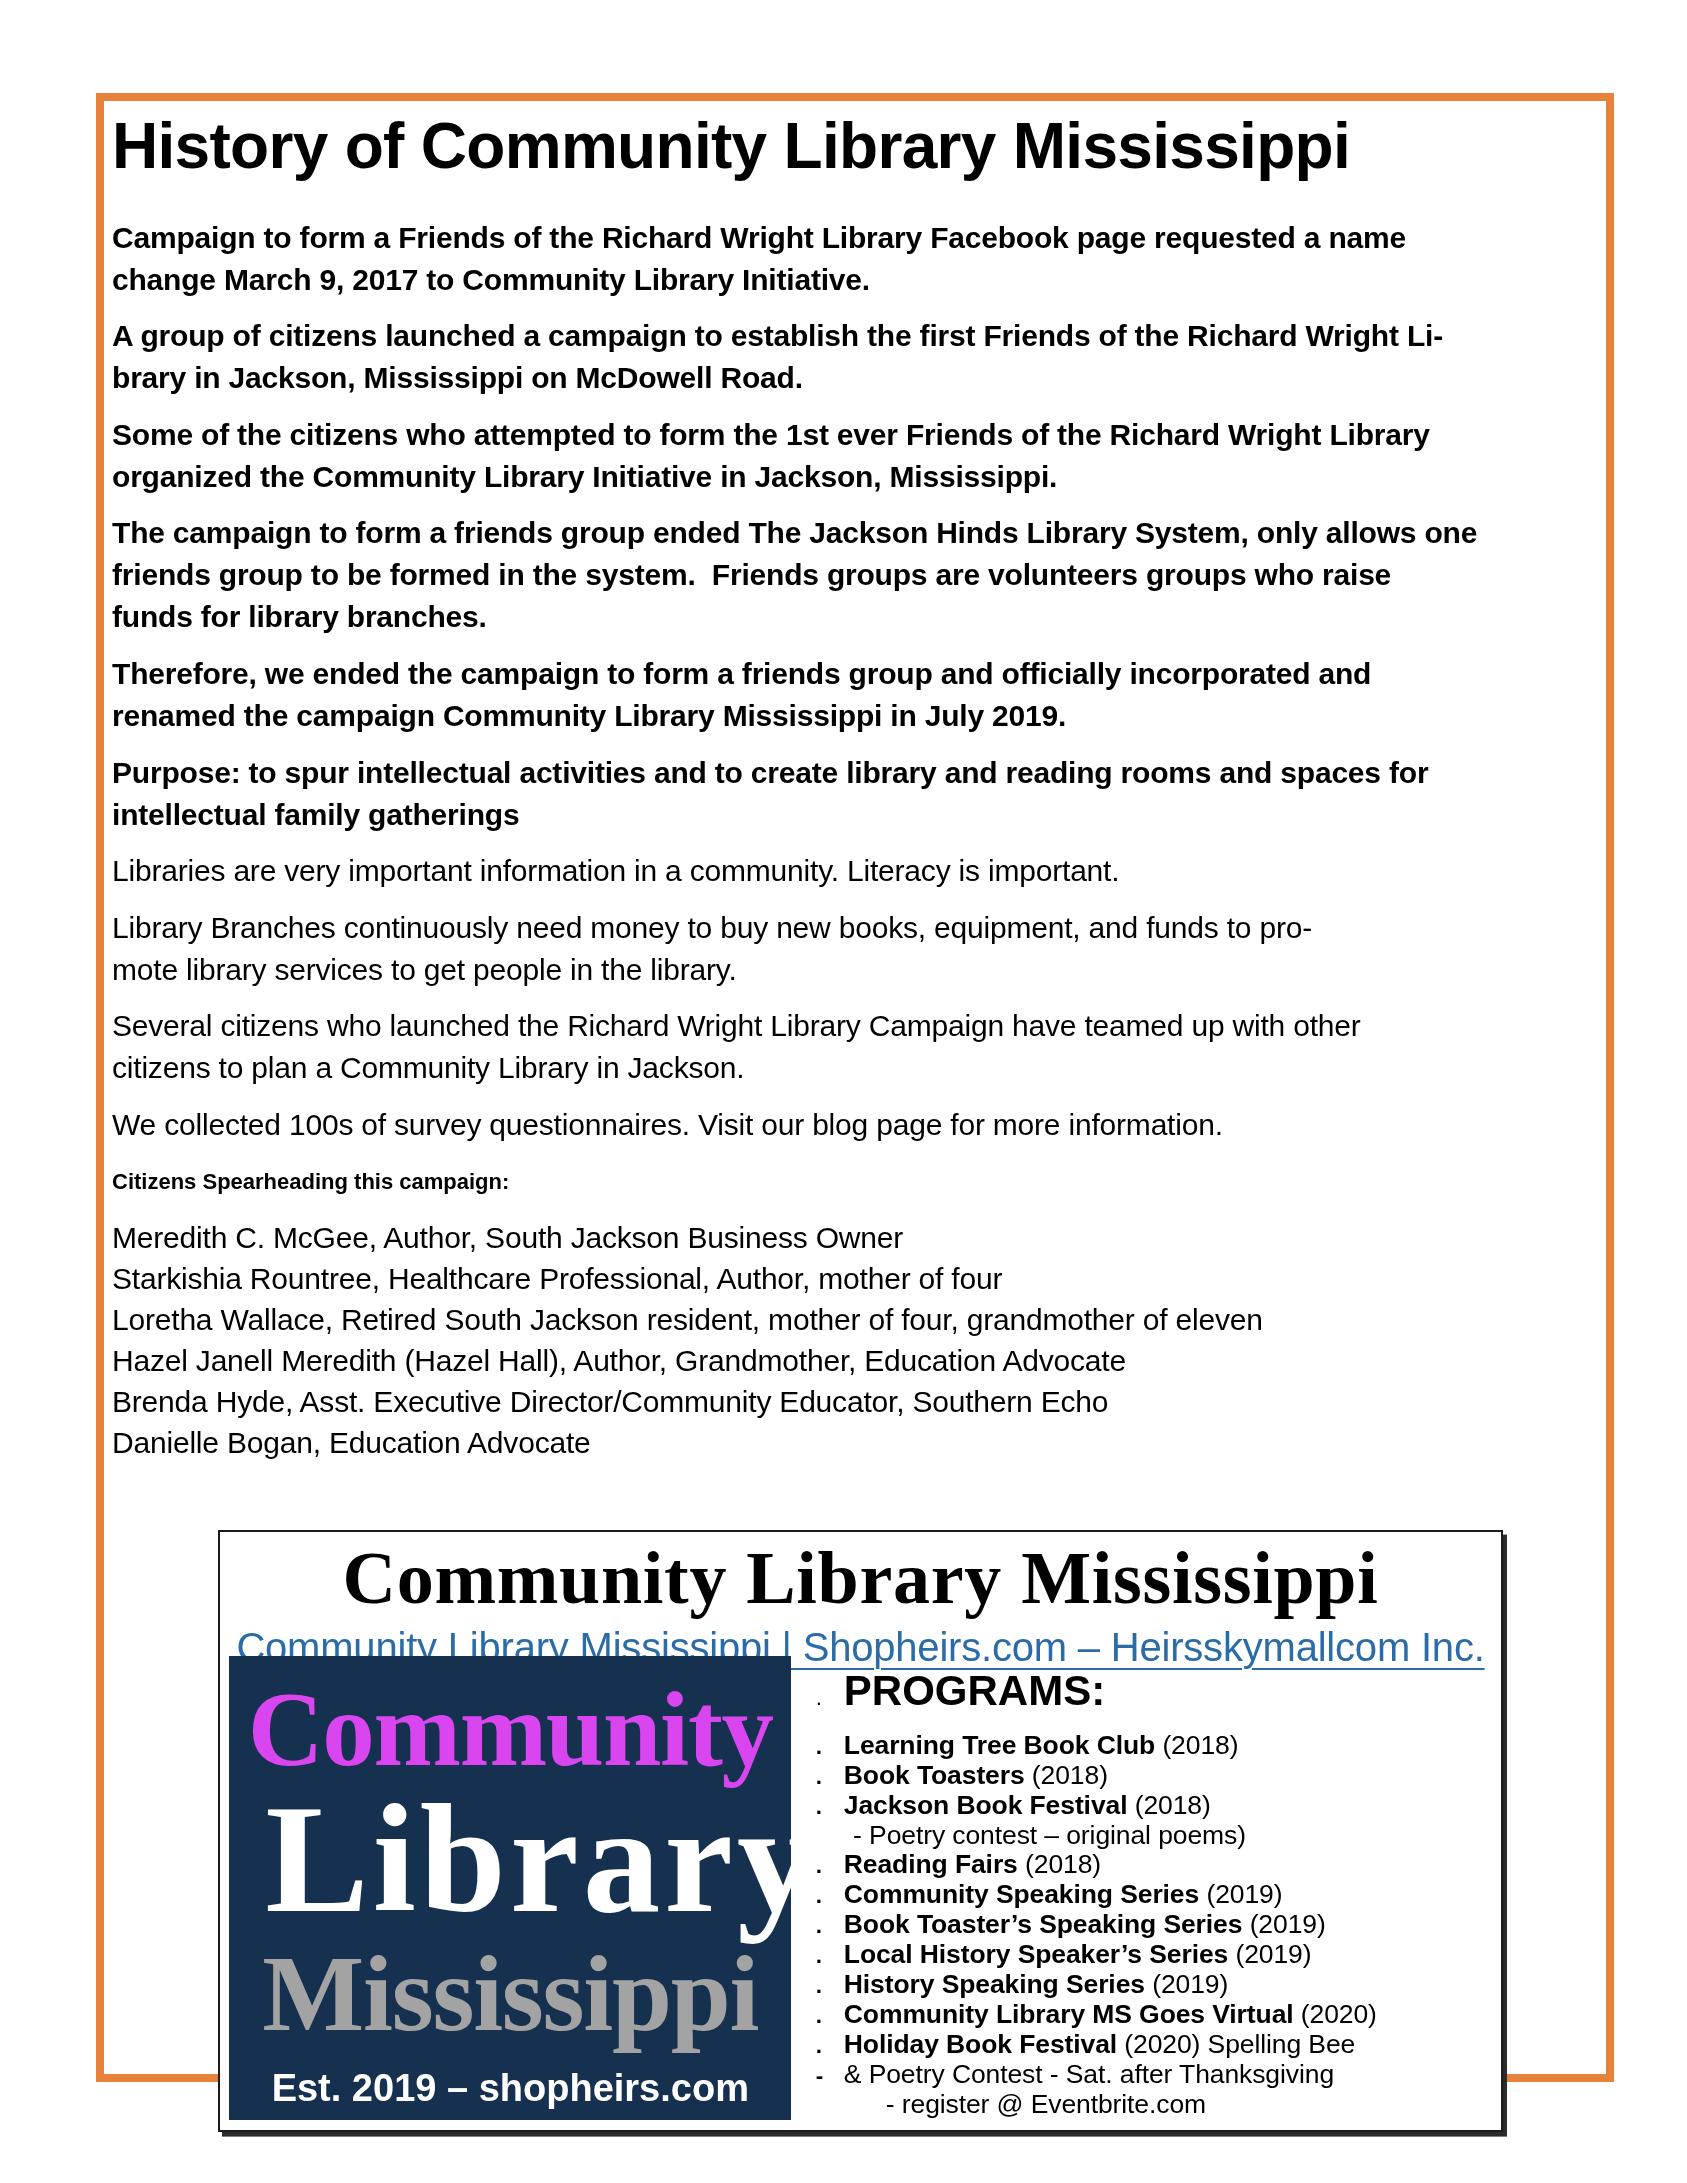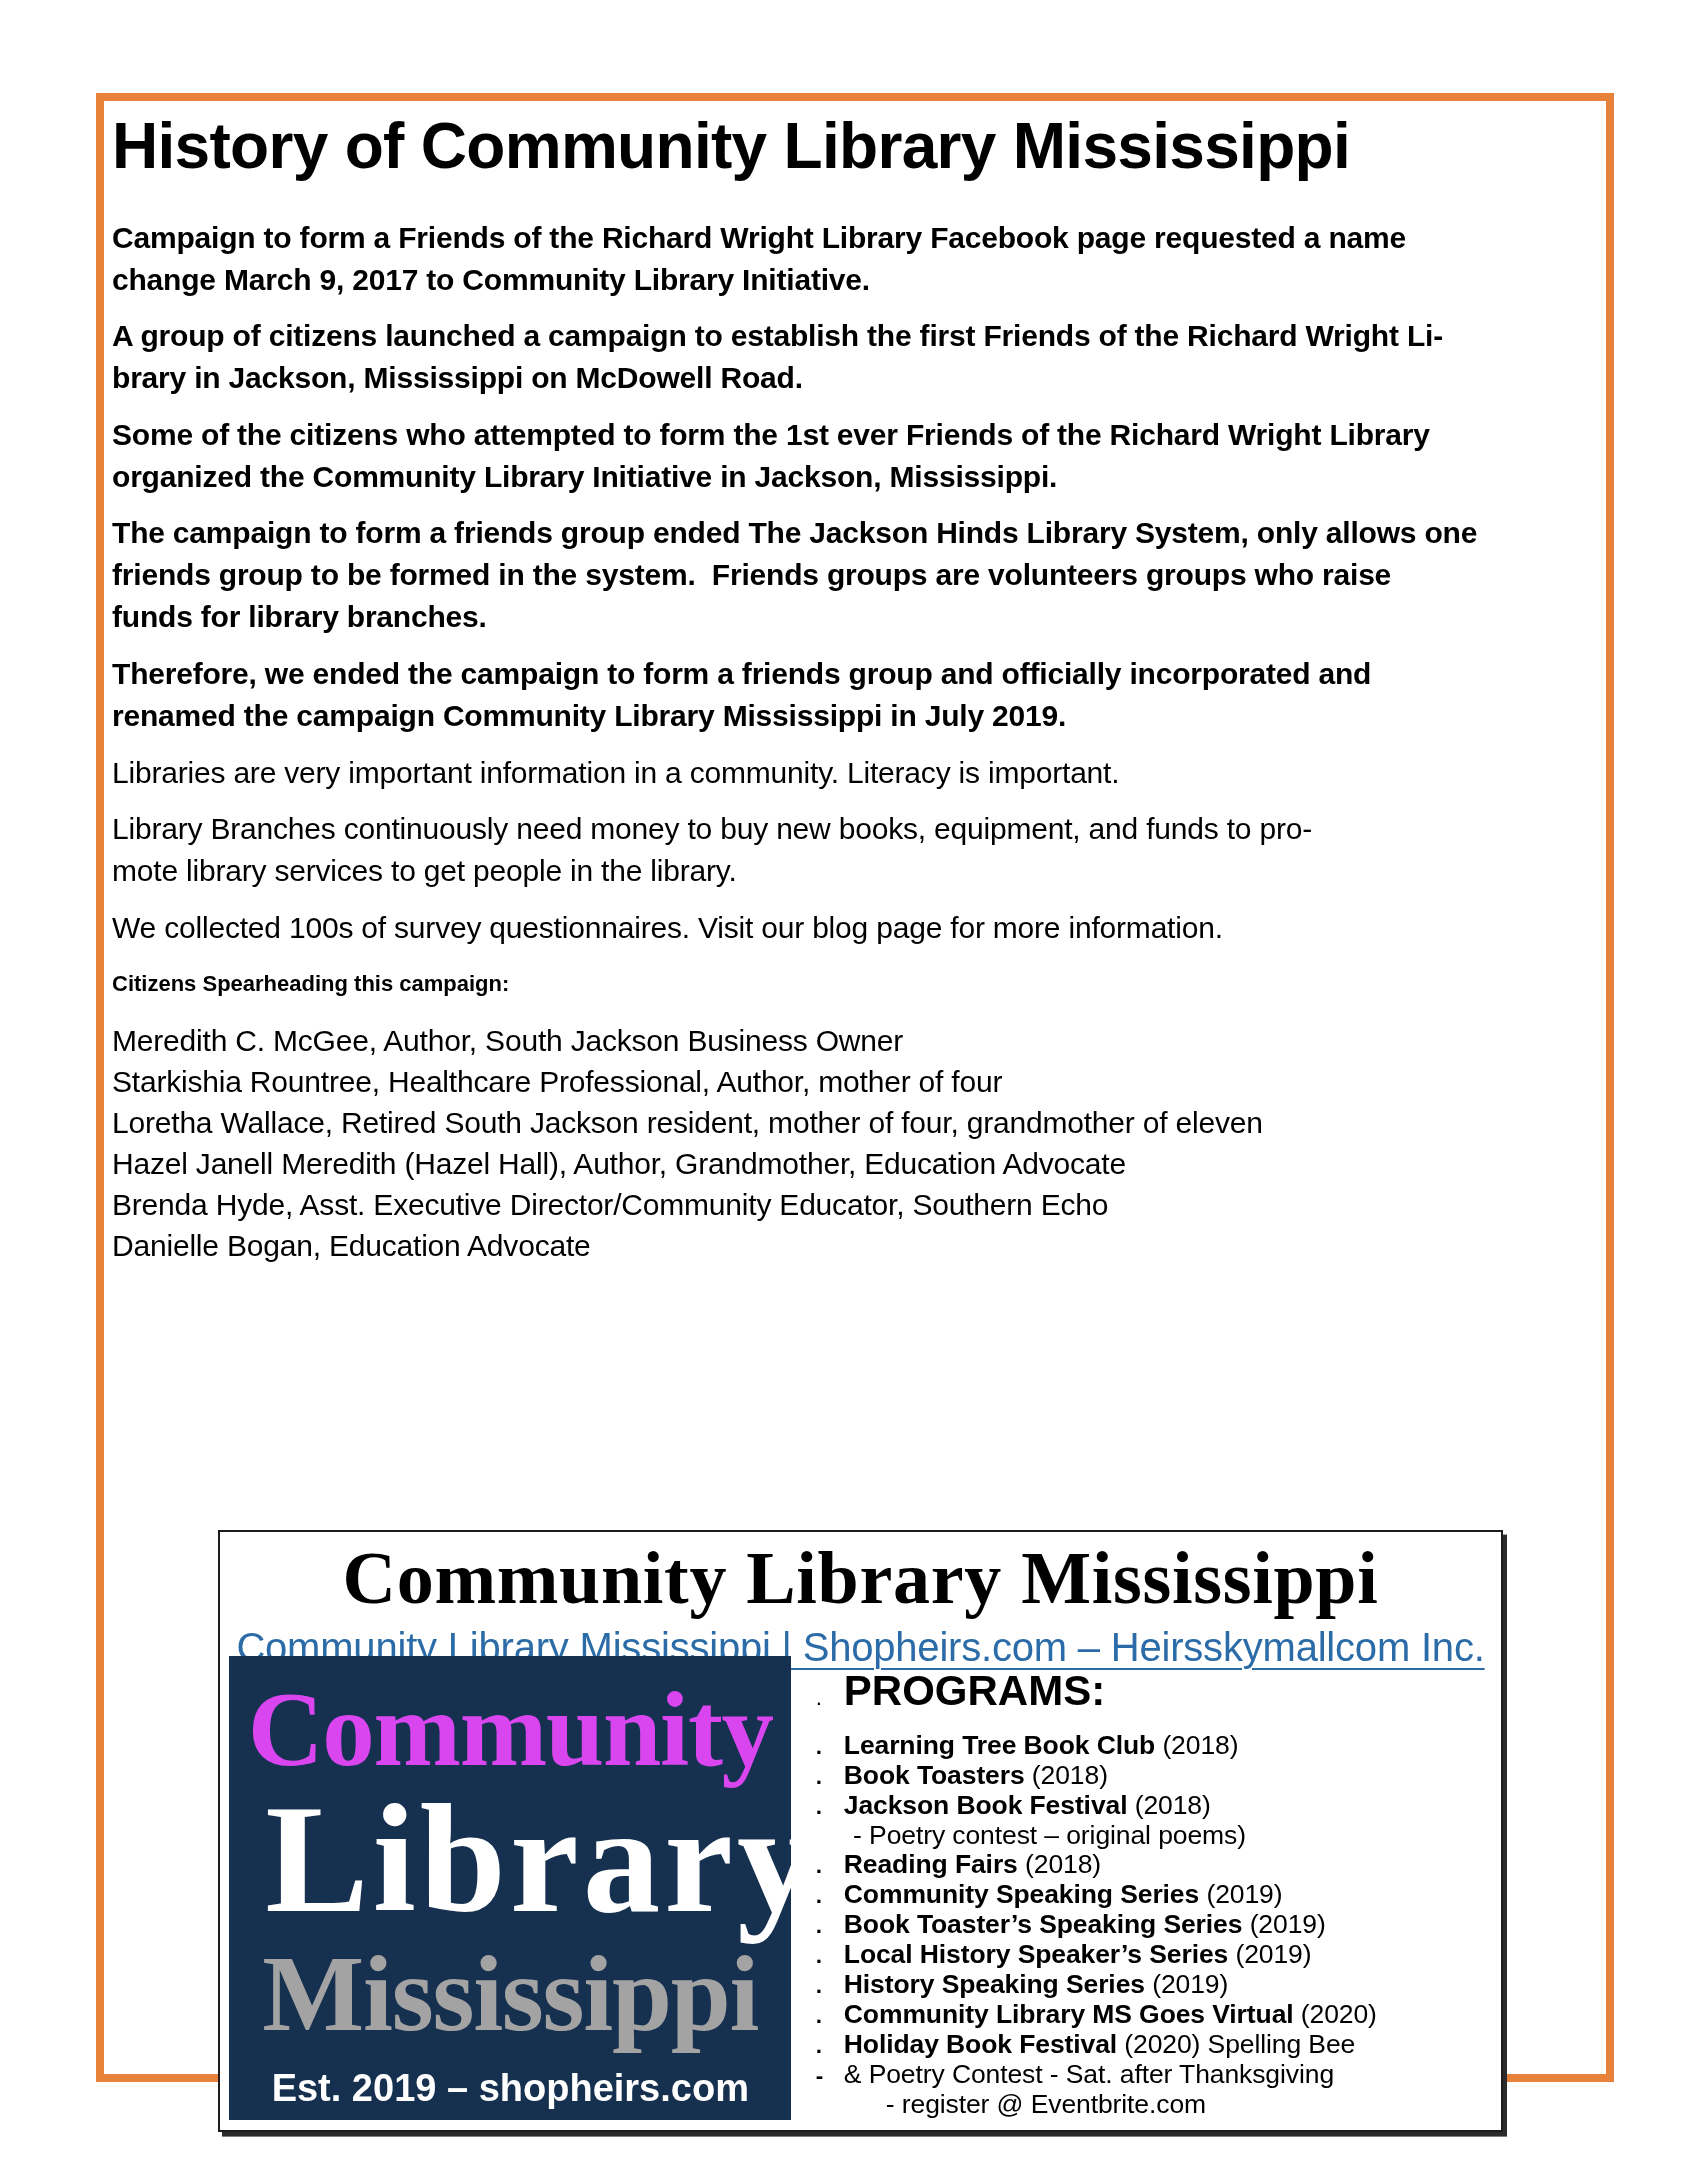--- a/index.html
+++ b/index.html
@@ -103,23 +103,27 @@
 change March 9, 2017 to Community Library Initiative.</p>
   <p class="para bold gap-before">A group of citizens launched a campaign to establish the first Friends of the Richard Wright Li-
 brary in Jackson, Mississippi on McDowell Road.</p>
   <p class="para bold gap-before">Some of the citizens who attempted to form the 1st ever Friends of the Richard Wright Library
 organized the Community Library Initiative in Jackson, Mississippi.</p>
   <p class="para bold gap-before">The campaign to form a friends group ended The Jackson Hinds Library System, only allows one
 friends group to be formed in the system.  Friends groups are volunteers groups who raise
 funds for library branches.</p>
   <p class="para bold gap-before">Therefore, we ended the campaign to form a friends group and officially incorporated and
 renamed the campaign Community Library Mississippi in July 2019.</p>
+  <p class="para bold gap-before">Purpose: to spur intellectual activities and to create library and reading rooms and spaces for
+intellectual family gatherings</p>
   <p class="para gap-before">Libraries are very important information in a community. Literacy is important.</p>
   <p class="para gap-before">Library Branches continuously need money to buy new books, equipment, and funds to pro-
 mote library services to get people in the library.</p>
+  <p class="para gap-before">Several citizens who launched the Richard Wright Library Campaign have teamed up with other
+citizens to plan a Community Library in Jackson.</p>
   <p class="para gap-before">We collected 100s of survey questionnaires. Visit our blog page for more information.</p>
 
   <p class="citizens-heading">Citizens Spearheading this campaign:</p>
   <p class="citizens-list">Meredith C. McGee, Author, South Jackson Business Owner
 Starkishia Rountree, Healthcare Professional, Author, mother of four
 Loretha Wallace, Retired South Jackson resident, mother of four, grandmother of eleven
 Hazel Janell Meredith (Hazel Hall), Author, Grandmother, Education Advocate
 Brenda Hyde, Asst. Executive Director/Community Educator, Southern Echo
 Danielle Bogan, Education Advocate</p>
 </div>

